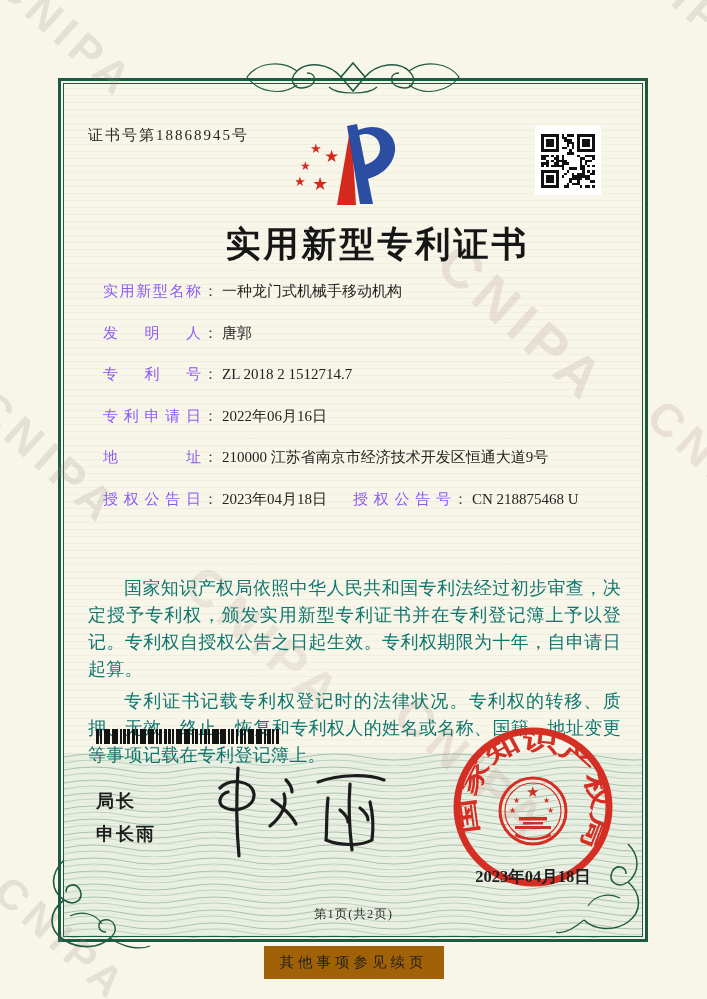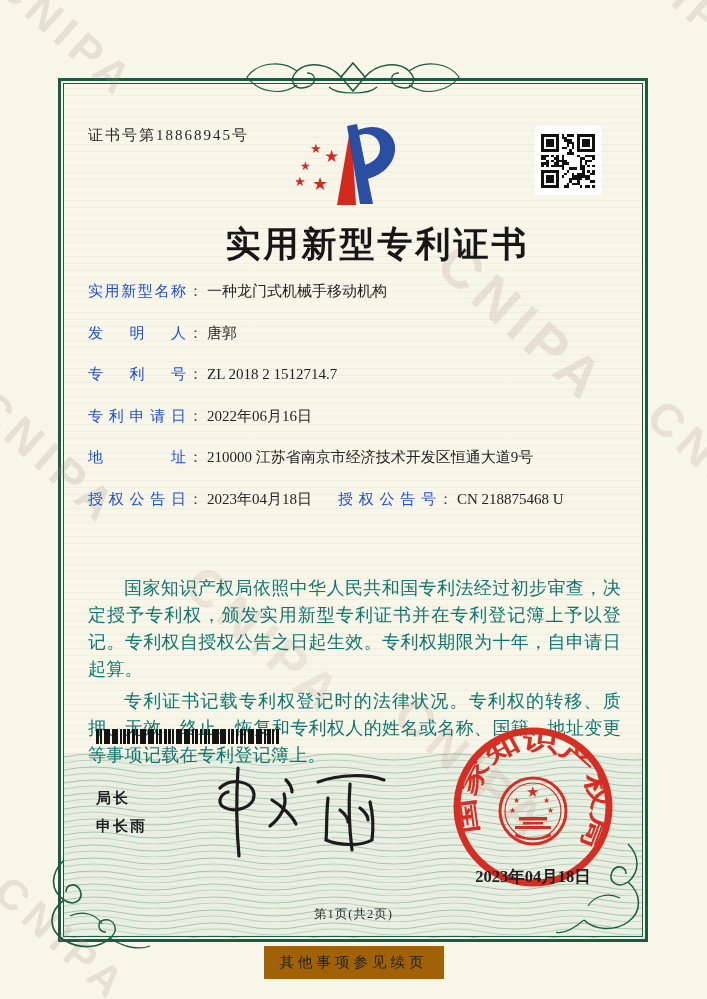--- a/index.html
+++ b/index.html
@@ -62,40 +62,40 @@
   .title{
     position:absolute;left:0;top:221px;width:707px;z-index:3;
     text-align:center;font-size:35px;font-weight:bold;letter-spacing:3px;color:#161616;padding-left:48px;
   }
   
   .fields{position:absolute;left:88px;top:282px;width:545px;z-index:3;}
   .frow{position:relative;height:41.5px;font-size:15px;color:#303030;}
   .flabel{
     display:inline-block;width:98px;
     text-align:justify;text-align-last:justify;
-    color:#1d4ed8;vertical-align:top;
+    color:#8b5cf6;vertical-align:top;margin-left:15px;
   }
   .fcolon{display:inline-block;margin:0 4px 0 2px;color:#3d3d3d;}
   .fvalue{color:#232323;}
   .fcol2{position:absolute;left:250px;top:0;}
   
   .paras{position:absolute;left:88px;top:575px;width:533px;z-index:3;}
   .paras p{
     font-size:18px;line-height:27px;text-align:justify;
     text-indent:2em;color:#0f766e;letter-spacing:0.3px;margin-bottom:5px;
   }
   
   .barcode{
     position:absolute;left:96px;top:729px;width:184px;height:15px;z-index:3;
     background-image:
       repeating-linear-gradient(90deg,#141414 0 2px,transparent 2px 4px),
       repeating-linear-gradient(90deg,#141414 0 3px,transparent 3px 9px),
       repeating-linear-gradient(90deg,transparent 0 5px,#141414 5px 6px,transparent 6px 13px);
   }
-  .signer{position:absolute;left:96px;top:789px;z-index:3;font-size:15px;font-weight:bold;color:#1f1f1f;}
+  .signer{position:absolute;left:96px;top:789px;z-index:3;font-size:18px;font-weight:bold;color:#1f1f1f;}
   .signer div{margin-bottom:9px;letter-spacing:2px;}
   .sig-svg{position:absolute;left:200px;top:760px;z-index:3;}
   .sig-svg path{stroke:#1c1c1c;stroke-width:3.2;fill:none;stroke-linecap:round;}
   .seal-svg{position:absolute;left:447px;top:723px;z-index:4;opacity:0.96;}
   .seal-stroke{stroke:var(--seal-red);fill:none;}
   .seal-fill{fill:var(--seal-red);}
   .seal-star{font-family:"DejaVu Sans",sans-serif;fill:var(--seal-red);}
   .page-num{
     position:absolute;left:0;top:906px;width:707px;z-index:3;
     text-align:center;font-size:12.5px;color:#2e2e2e;letter-spacing:1px;

